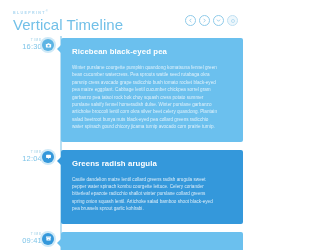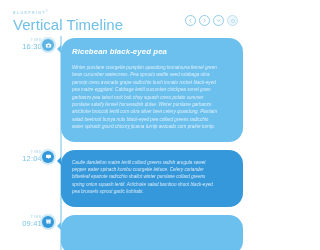--- a/index.html
+++ b/index.html
@@ -152,25 +152,24 @@
 
   .card-wrap {
     position: relative;
     flex: 1 1 auto;
     margin-left: 5px;
     margin-right: 7px;
     padding-top: 2px;
   }
   .card {
     position: relative;
-    border-radius: 14px;
+    border-radius: 2px;
     padding: 9px 26px 11px 11px;
     box-sizing: border-box;
     color: #ffffff;
-    font-style: italic;
   }
   .card::before {
     content: "";
     position: absolute;
     left: -4px;
     top: 7px;
     width: 0;
     height: 0;
     border-top: 4px solid transparent;
     border-bottom: 4px solid transparent;
@@ -266,20 +265,21 @@
         <div class="marker-ring"></div>
         <div class="marker-dot">
           <svg width="7" height="7" viewBox="0 0 12 12">
             <rect x="1.8" y="2.8" width="8.4" height="5.6" rx="1.1" fill="#ffffff"></rect>
             <path d="M4.6 8.2 L6.2 10.2 L7.2 8.2 Z" fill="#ffffff"></path>
           </svg>
         </div>
       </div>
       <div class="card-wrap">
         <div class="card dark">
+          <div class="card-title">Greens radish arugula</div>
           <div class="card-body">Caulie dandelion maize lentil collard greens radish arugula sweet pepper water spinach kombu courgette lettuce. Celery coriander bitterleaf epazote radicchio shallot winter purslane collard greens spring onion squash lentil. Artichoke salad bamboo shoot black-eyed pea brussels sprout garlic kohlrabi.</div>
         </div>
       </div>
     </div>
 
     <div class="entry" style="margin-top:6px;">
       <div class="entry-time">
         <div class="time-eyebrow">TIME</div>
         <div class="time-value">09:41</div>
       </div>

